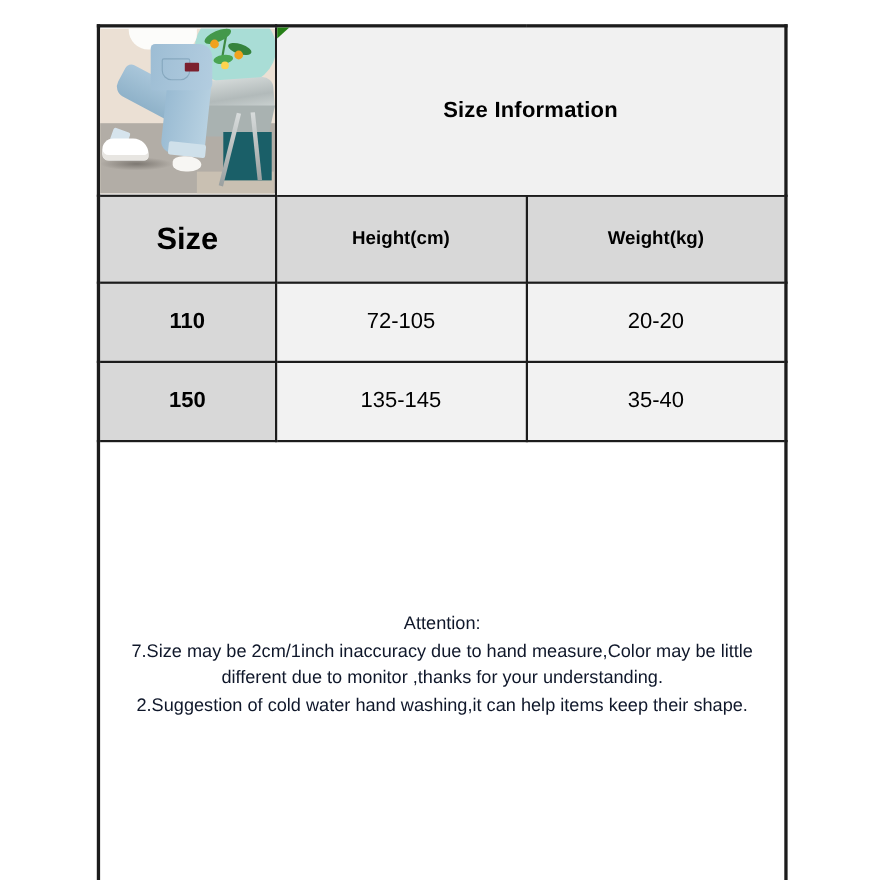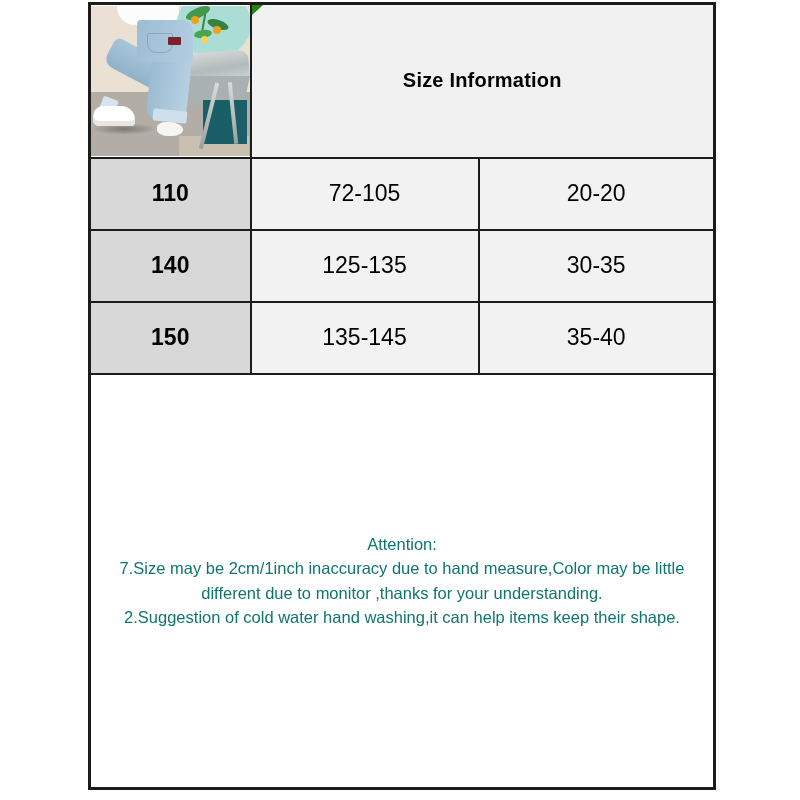--- a/index.html
+++ b/index.html
@@ -1,17 +1,17 @@
 <!DOCTYPE html>
 <html style="--page-bg: #ffffff; --border: #1c1c1c; --header-fill: #d8d8d8; --cell-fill: #f2f2f2; --title-fill: #f1f1f1; --leaf-green: #267f17; --text: #000000;"><head>
 <meta charset="utf-8">
 <style>
   * { margin:0; padding:0; box-sizing:border-box; }
   html,body { width:800px; height:800px; background:#fff; font-family:"Liberation Sans", sans-serif; overflow:hidden; }
-  .canvas { position:relative; width:800px; height:577px; background:var(--page-bg,#fff); }
+  .canvas { position:relative; width:800px; height:577px; background:var(--page-bg,#fff);margin-top:20px; }
 
   table.size-table {
     position:absolute; left:88px; top:2px; width:625px; height:788px;
     border-collapse:collapse; table-layout:fixed;
     border:3px solid var(--border,#1c1c1c);
     color:var(--text,#000);
   }
   table.size-table td, table.size-table th {
     border:2px solid var(--border,#1c1c1c);
     text-align:center; vertical-align:middle; padding:0;
@@ -28,26 +28,26 @@
     border-right:11px solid transparent;
   }
 
   
   tr.header-row { height:79px; }
   tr.header-row th { background:var(--header-fill,#d8d8d8); font-size:17px; font-weight:bold; }
   tr.header-row th.size-h { font-size:28px; }
 
   
   tr.data-row { height:72px; }
-  tr.data-row td { background:var(--cell-fill,#f2f2f2); font-size:23px; font-weight:400; }
+  tr.data-row td { background:var(--cell-fill,#f2f2f2); font-size:20px; font-weight:400; }
   tr.data-row td.size-col { background:var(--header-fill,#d8d8d8); font-weight:bold; }
 
   
   td.attention-cell { background:#fff; text-align:left; vertical-align:top; padding:3px 6px 0 5px; }
-  .attn { font-size:16.5px; line-height:24.5px; color:#0f766e; }
+  .attn { font-size:16.5px; line-height:24.5px; color:#0f172a; }
 
   
   .photo { position:relative; width:100%; height:150px; overflow:hidden; background:#ebe0d4; }
   .photo div { position:absolute; }
   .p-floor   { left:0; top:86px; width:100%; height:64px; background:#b2ada6; }
   .p-floor2  { left:88px; top:130px; width:70px; height:20px; background:#cdc3b4; opacity:.85; }
   .p-aqua    { left:86px; top:-16px; width:74px; height:68px; border-radius:50%; background:#a9ddd6; }
   .p-seat    { left:54px; top:47px; width:104px; height:30px; border-radius:4px 10px 2px 14px;
                background:linear-gradient(175deg,#dce1e0,#b2baba 60%,#cfd6d5); transform:rotate(-4deg); }
   .p-seatside{ left:86px; top:70px; width:70px; height:28px; background:#a9b2b1; transform:skewX(-12deg); }
@@ -116,30 +116,30 @@
           <div class="p-fr2"></div>
           <div class="p-fr3"></div>
         </div>
       </td>
       <td class="title-cell" colspan="2">
         <div class="corner-leaf"></div>
         <span class="title-text">Size Information</span>
       </td>
     </tr>
 
+    <tr class="header-row">
+      <th class="size-h">Size</th>
+      <th>Height(cm)</th>
+      <th>Weight(kg)</th>
+    </tr>
 
     <tr class="data-row">
       <td class="size-col">110</td>
       <td>72-105</td>
       <td>20-20</td>
-    </tr>
-    <tr class="data-row">
-      <td class="size-col">140</td>
-      <td>125-135</td>
-      <td>30-35</td>
     </tr>
     <tr class="data-row">
       <td class="size-col">150</td>
       <td>135-145</td>
       <td>35-40</td>
     </tr>
 
     <tr>
       <td class="attention-cell" colspan="3">
         <div class="attn">Attention:</div>

